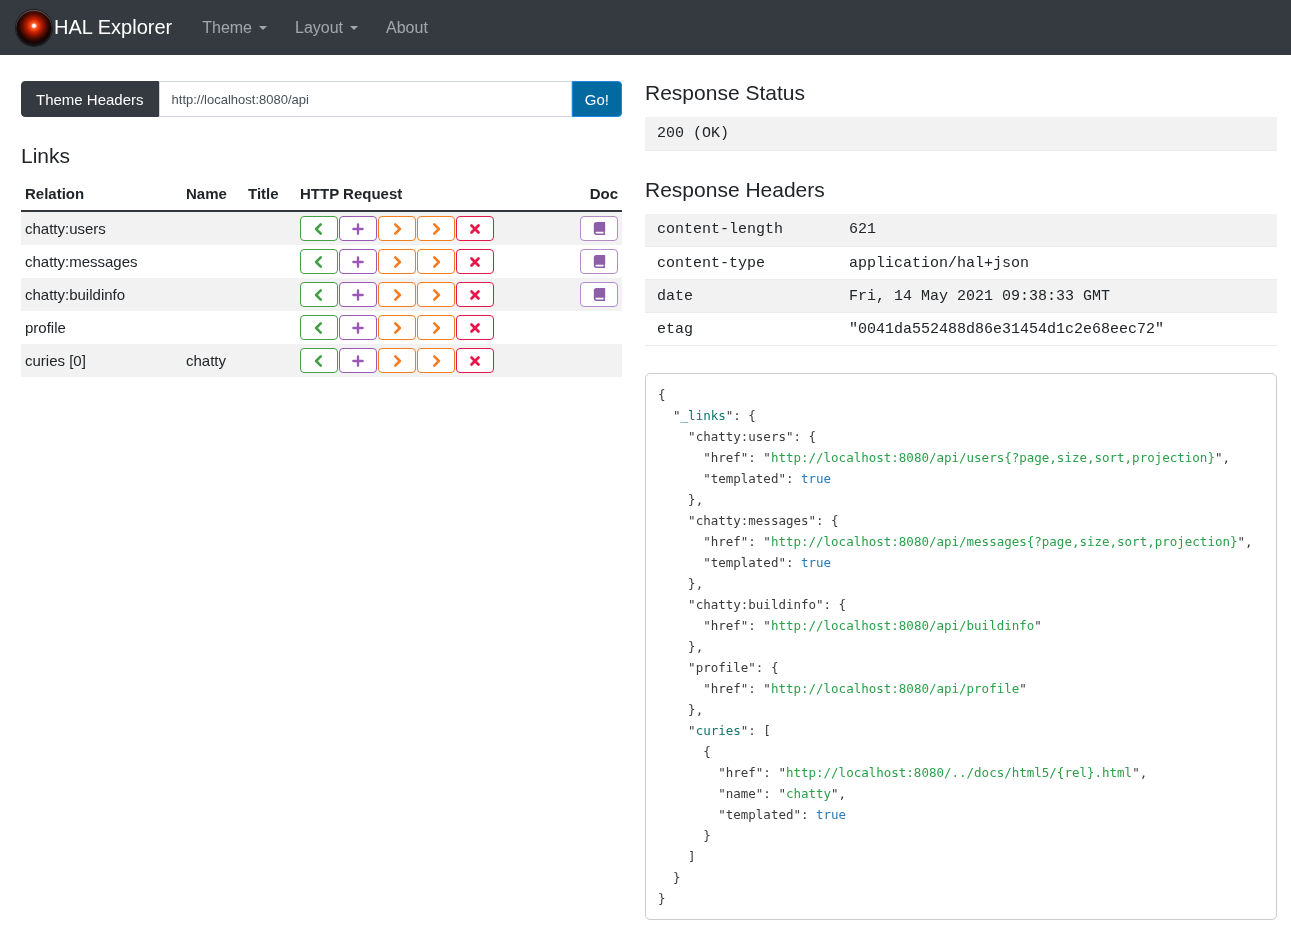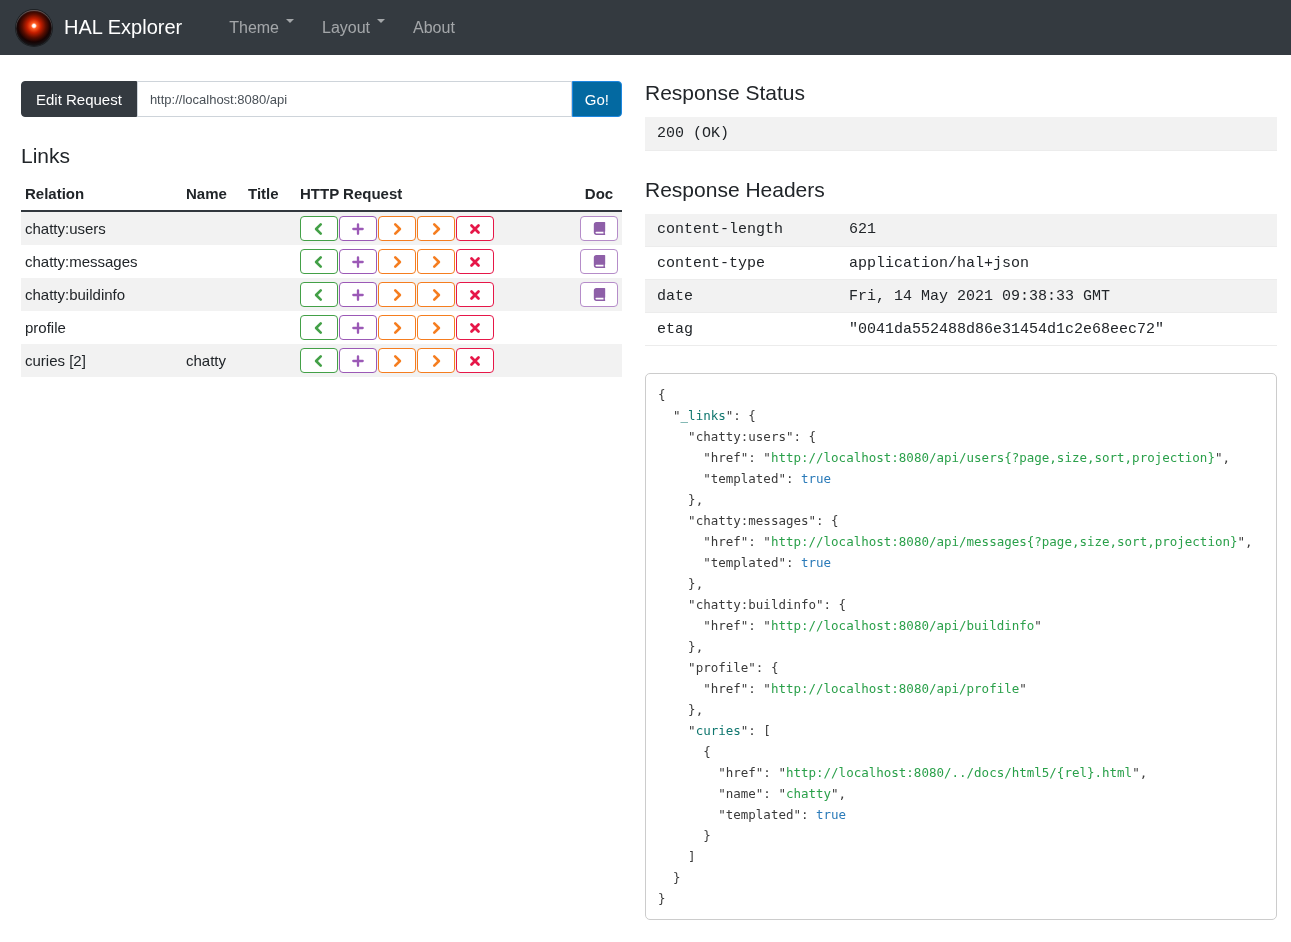--- a/index.html
+++ b/index.html
@@ -7,32 +7,32 @@
   body {
     width:1291px; min-height:942px;
     font-family:"Liberation Sans", sans-serif;
     color:#212529; font-size:15px;
   }
   
   .navbar {
     height:55px; background:#343a40; display:flex; align-items:center;
     padding:0 16px;
   }
-  .brand { display:flex; align-items:center; gap:12px; color:#fff; font-size:20px; margin-right:33px; cursor:default; }
+  .brand { display:flex; align-items:center; gap:2px; color:#fff; font-size:20px; margin-right:16px; cursor:default; }
   .hal-eye {
     width:36px; height:36px; border-radius:50%;
     background:
       radial-gradient(circle at 50% 44%,
         #ffffff 0 5%, #ff5a22 11%, #c41e00 26%, #5a0d00 44%,
         #160303 60%, #15171a 74%, #43484d 90%, #23262a 100%);
     box-shadow: inset 0 1px 1px rgba(255,255,255,.35), 0 0 0 1px #1d2023;
   }
   .nav-link {
     color:rgba(255,255,255,.55); text-decoration:none; font-size:16px;
-    padding:8px 14px; display:inline-flex; align-items:flex-start;
+    padding:8px 14px; display:inline-flex; align-items:center;
   }
   .caret {
     display:inline-block; margin-left:7px;
     border-top:4px solid rgba(255,255,255,.55);
     border-right:4px solid transparent; border-left:4px solid transparent;
   }
   
   .content { display:flex; align-items:flex-start; gap:23px; padding:26px 14px 20px 21px; }
   .col-left  { width:601px; flex:none; }
   .col-right { flex:1; min-width:0; }
@@ -55,21 +55,21 @@
   }
   
   table { border-collapse:collapse; width:100%; font-size:15px; }
   .links-table th {
     text-align:left; font-weight:700; padding:5px 4px 8px;
     border-bottom:2px solid #32383e; white-space:nowrap;
   }
   .links-table th:nth-child(1) { width:161px; }
   .links-table th:nth-child(2) { width:62px; }
   .links-table th:nth-child(3) { width:52px; }
-  .links-table th:nth-child(5) { width:42px; text-align:center; }
+  .links-table th:nth-child(5) { width:42px; text-align:right; }
   .links-table td { padding:4px 4px; height:33px; }
   .links-table tbody tr:nth-child(odd) { background:#f2f2f2; }
   .links-table td.doc-cell { text-align:right; }
   .btn-http, .btn-doc {
     display:inline-flex; align-items:center; justify-content:center;
     width:38px; height:25px; background:#fff; border:1px solid;
     border-radius:4px; margin-right:1px; padding:0; cursor:pointer; vertical-align:middle;
   }
   .btn-doc { margin-right:0; }
   
@@ -97,21 +97,21 @@
     <span class="hal-eye"></span>
     <span>HAL Explorer</span>
   </div>
   <div id="nav-items"><a class="nav-link" href="#">Theme<span class="caret"></span></a><a class="nav-link" href="#">Layout<span class="caret"></span></a><a class="nav-link" href="#">About</a></div>
 </nav>
 
 <div class="content">
 
   <div class="col-left">
     <div class="input-group">
-      <button class="btn-edit-headers">Edit Request</button>
+      <button class="btn-edit-headers">Theme Headers</button>
       <input class="url-input" type="text" value="http://localhost:8080/api" style="">
       <button class="btn-go">Go!</button>
     </div>
 
     <h2 class="section">Links</h2>
 
     <table class="links-table">
       <thead>
         <tr>
           <th>Relation</th>
@@ -236,21 +236,21 @@
                   <path d="M9 4l8 8-8 8" fill="none" stroke="#f57d1f" stroke-width="4.5" stroke-linecap="round" stroke-linejoin="round"></path>
                 </svg>
               </button><button class="btn-http" style="border-color: rgb(230, 23, 72);">
                 <svg width="12" height="12" viewBox="0 0 24 24">
                   <path d="M5 5l14 14M19 5L5 19" fill="none" stroke="#e61748" stroke-width="5.5" stroke-linecap="round"></path>
                 </svg>
               </button></td>
             <td class="doc-cell"></td>
           </tr>
           <tr>
-            <td>curies [2]</td>
+            <td>curies [0]</td>
             <td>chatty</td>
             <td></td>
             <td><button class="btn-http" style="border-color: rgb(67, 160, 71);">
                 <svg width="14" height="14" viewBox="0 0 24 24">
                   <path d="M15 4 7 12l8 8" fill="none" stroke="#43a047" stroke-width="4.5" stroke-linecap="round" stroke-linejoin="round"></path>
                 </svg>
               </button><button class="btn-http" style="border-color: rgb(155, 89, 182);">
                 <svg width="14" height="14" viewBox="0 0 24 24">
                   <path d="M12 4v16M4 12h16" fill="none" stroke="#9b59b6" stroke-width="4" stroke-linecap="round"></path>
                 </svg>

